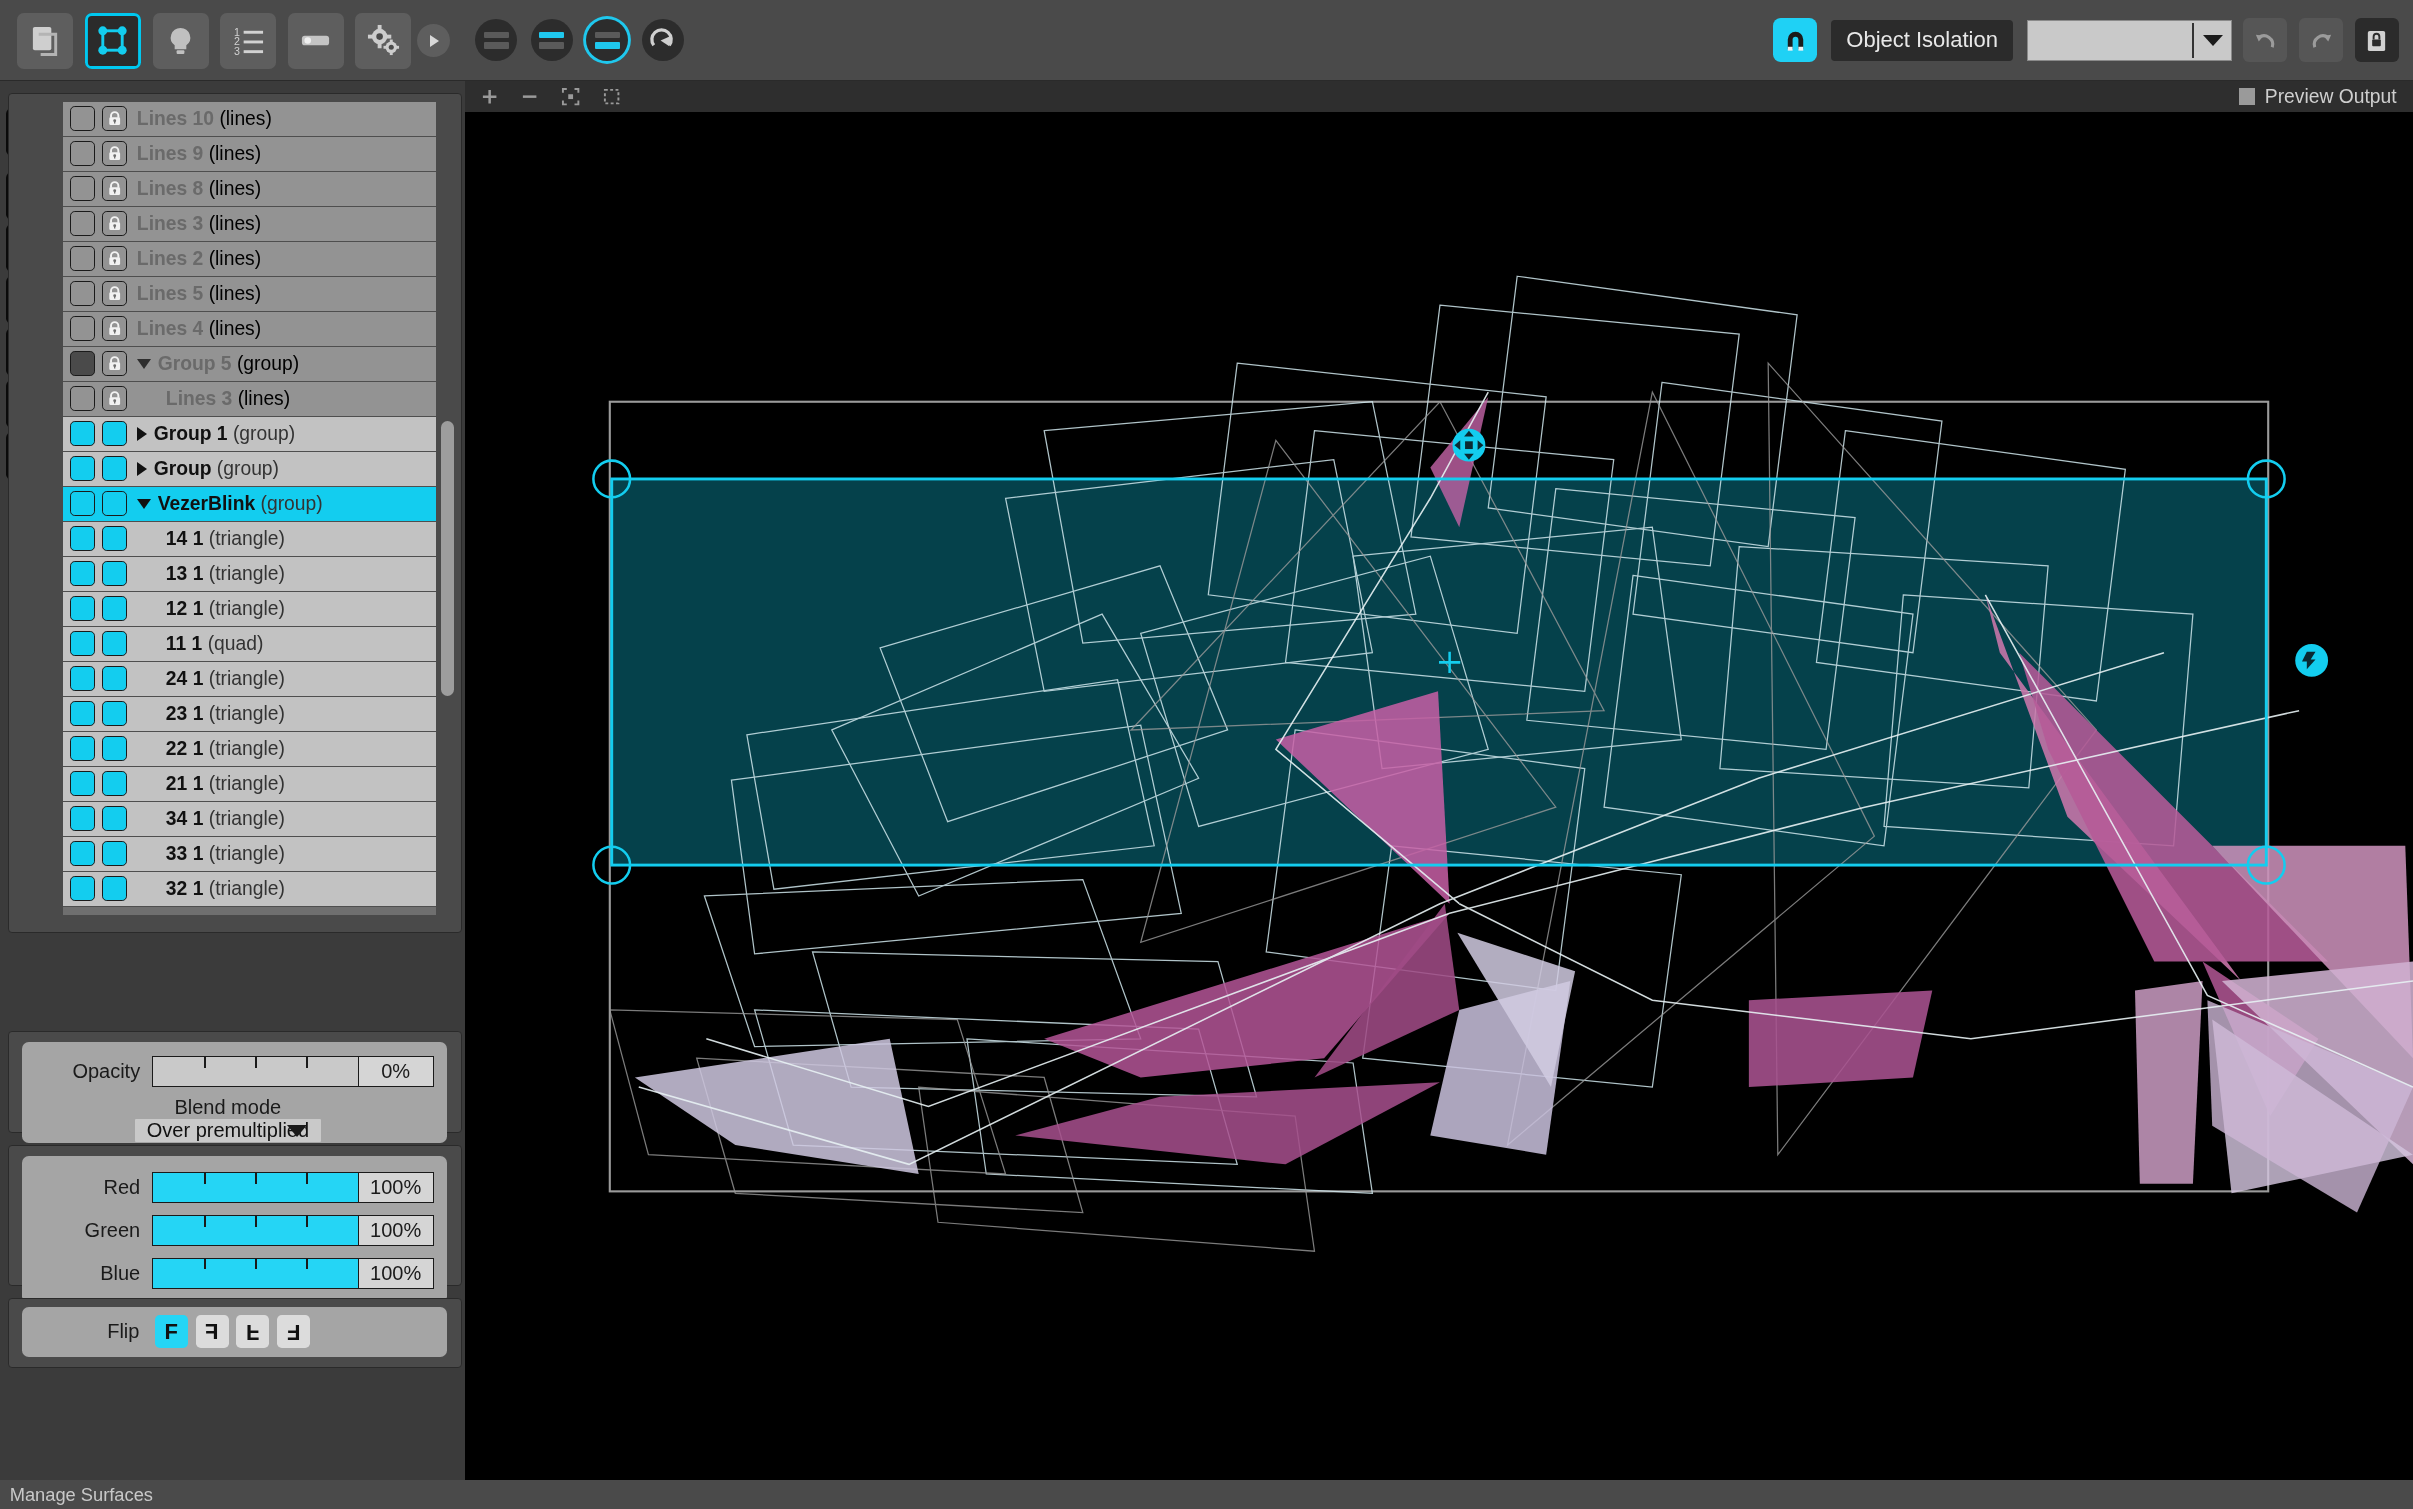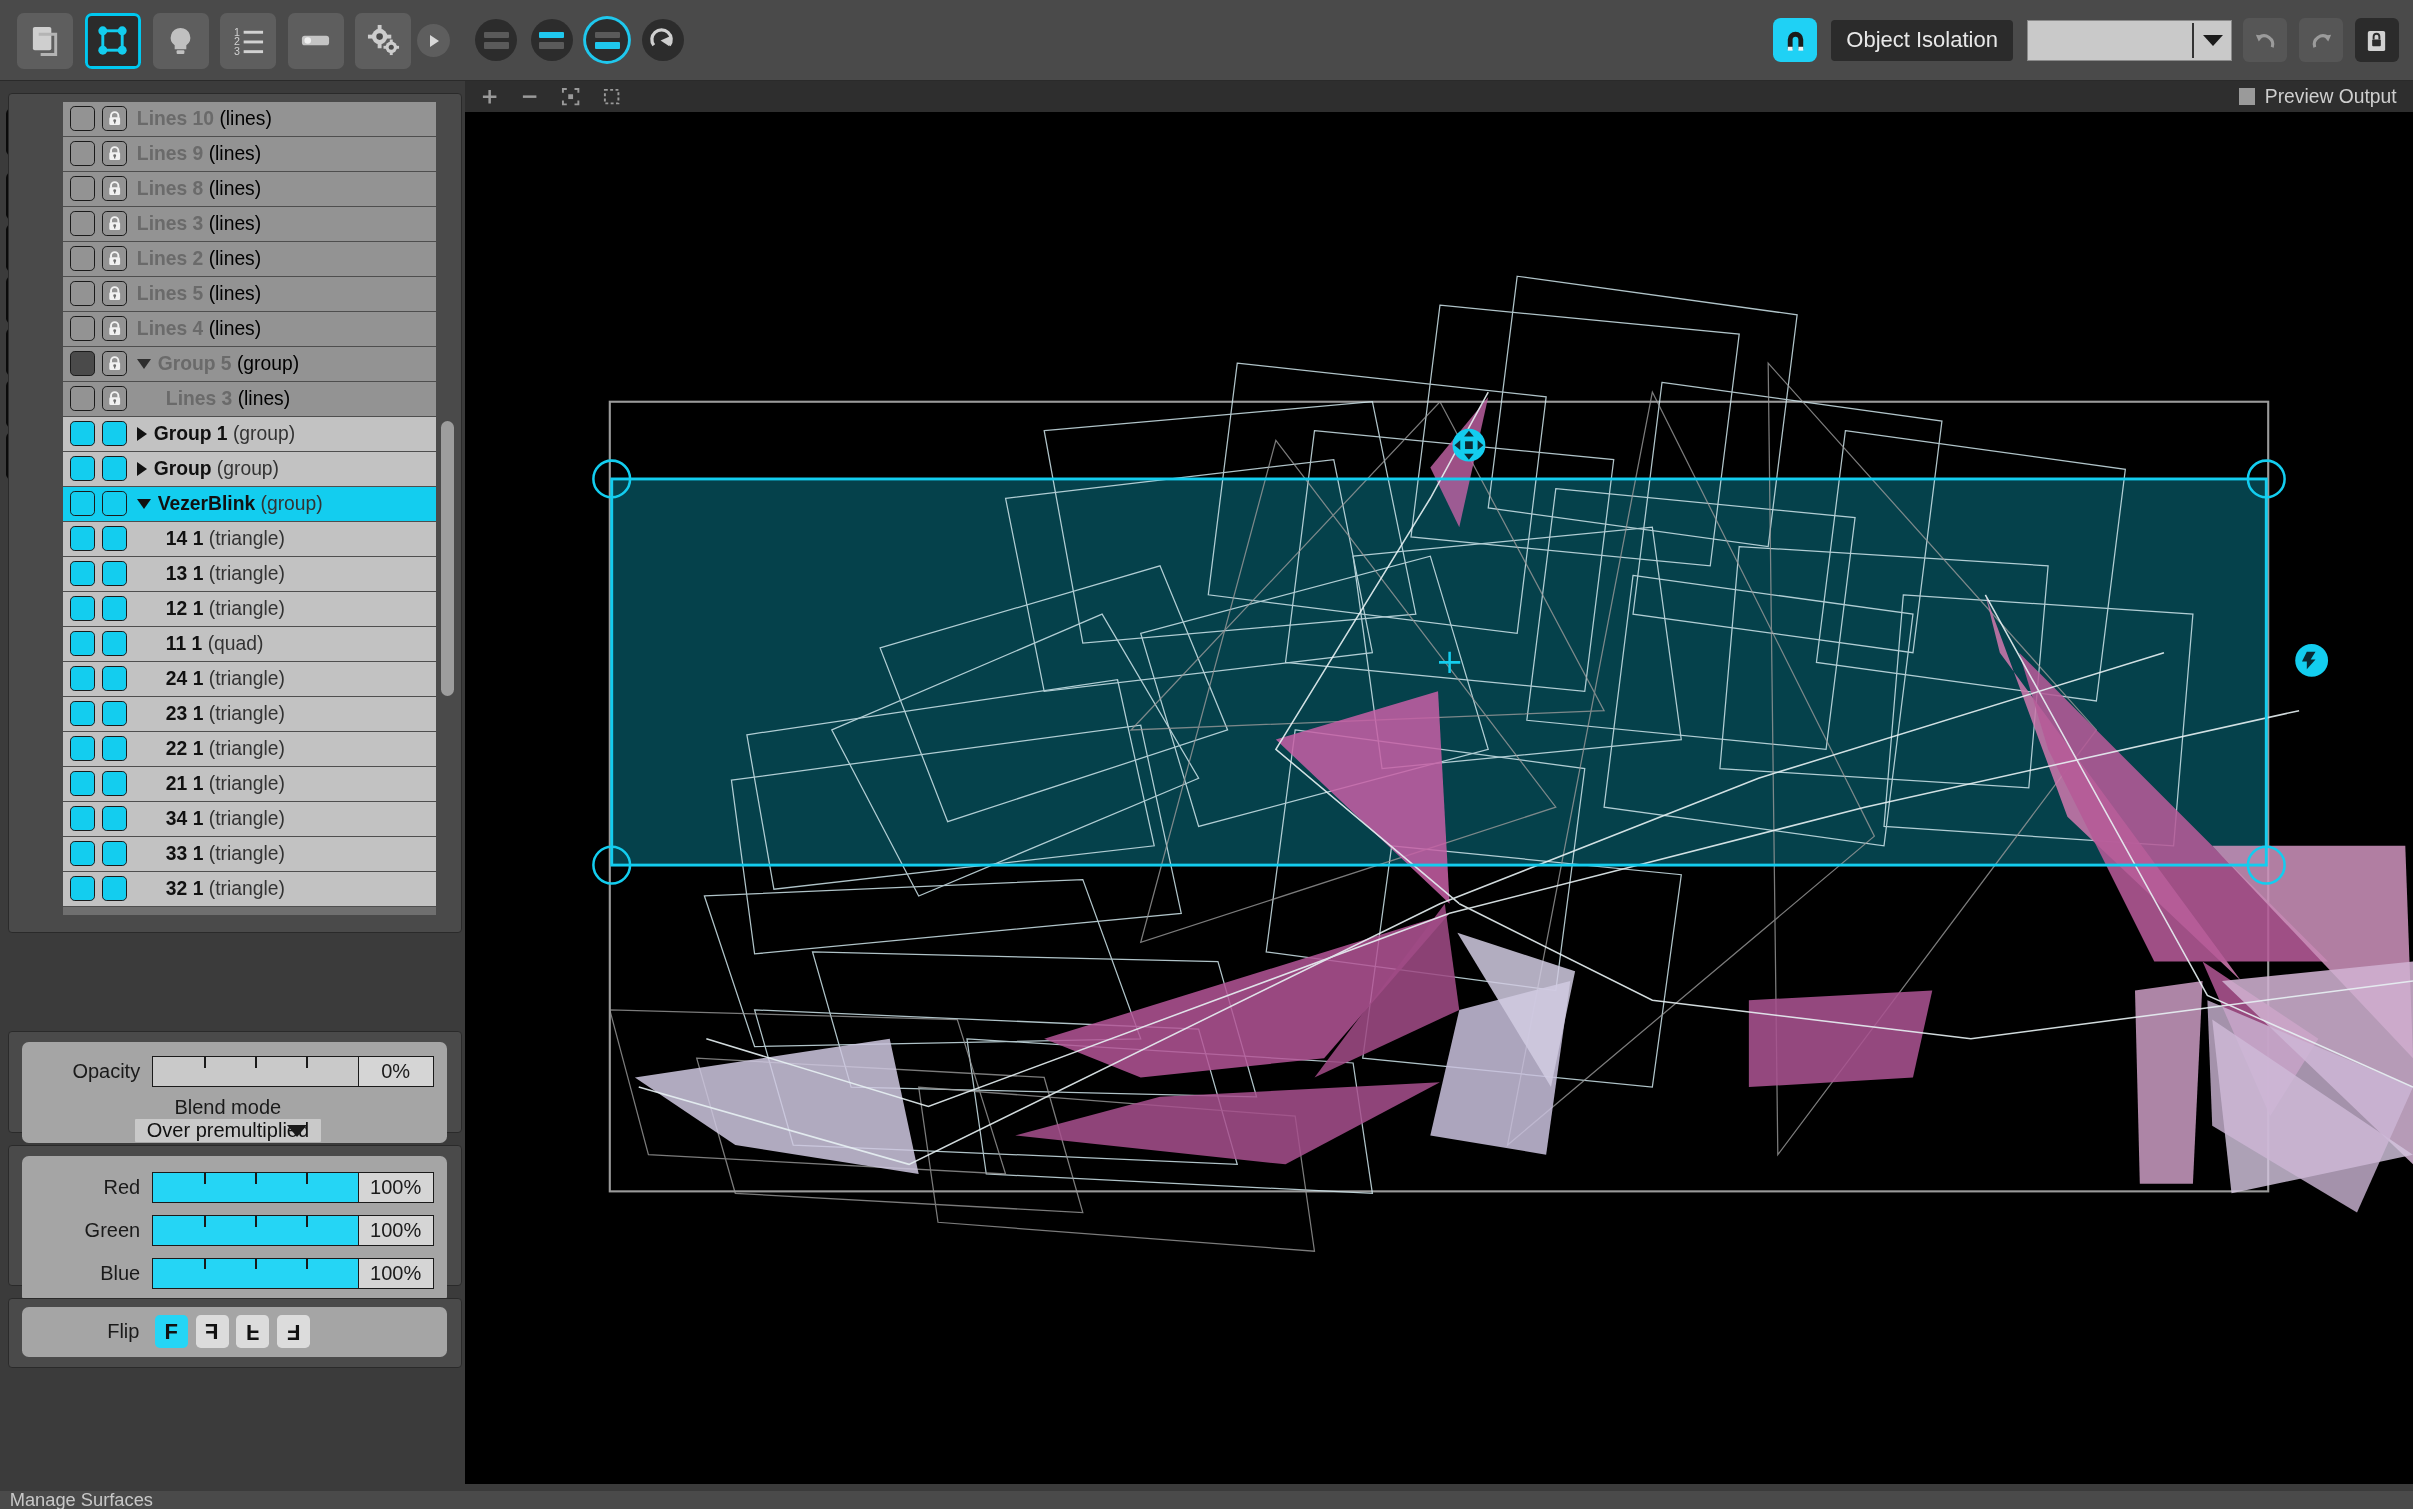--- a/index.html
+++ b/index.html
@@ -201,21 +201,21 @@
   }
   #previewout .chk { width: 16.4px; height: 16.4px; background: #9a9a9a; }
   #previewout .txt { color: #cfcfcf; font-size: 19.3px; }
   #viewport {
     position: absolute; left: 0; top: 31px; right: 0; bottom: 0;
     background: #000; overflow: hidden;
   }
 
   
   #statusbar {
-    position: absolute; left: 0; bottom: 0; width: 2414px; height: 18px;
+    position: absolute; left: 0; bottom: 0; width: 2414px; height: 29px;
     background: #4a4a4a; display: flex; align-items: center; padding-left: 9.7px;
   }
   #statusbar .stxt { color: #c8c8c8; font-size: 18.3px; }
 </style>
 </head>
 <body>
 
 <div id="app">
 
   <div id="topbar">

